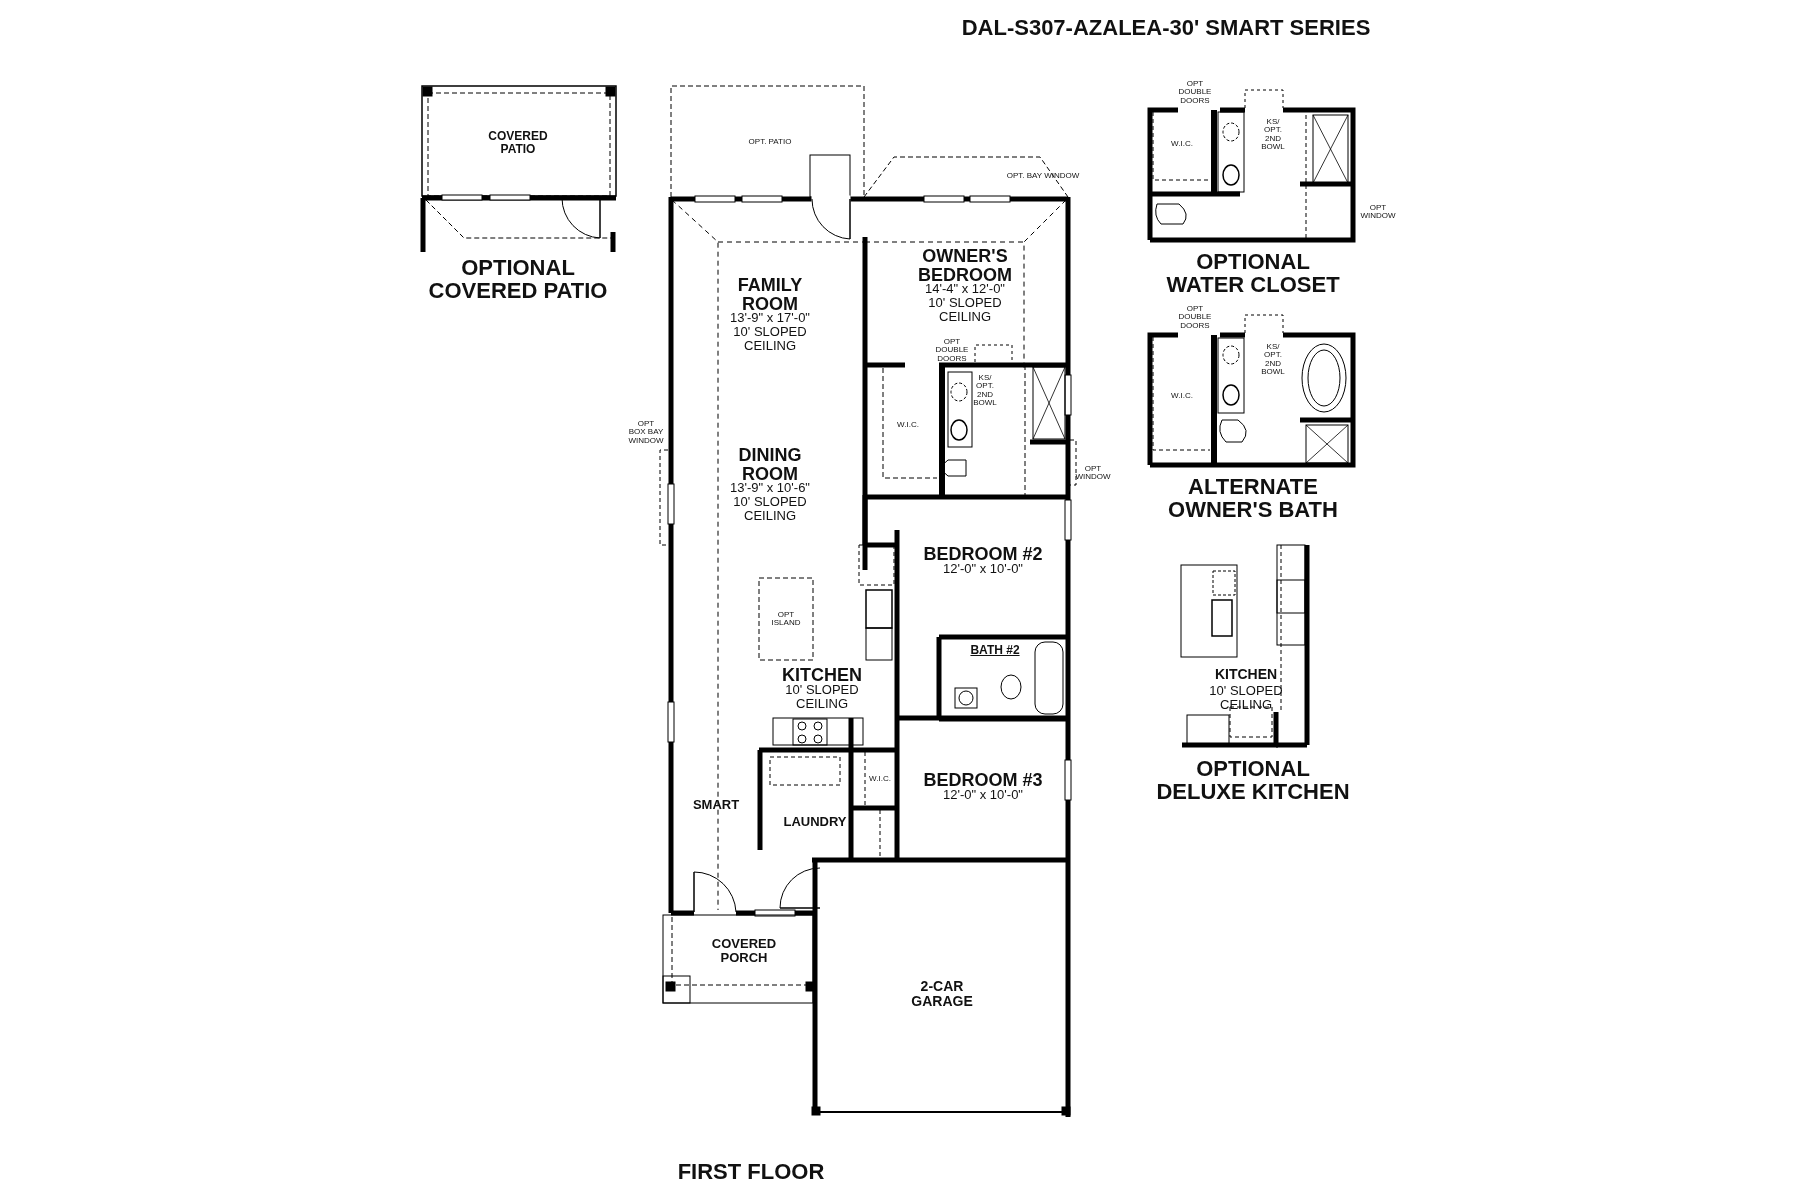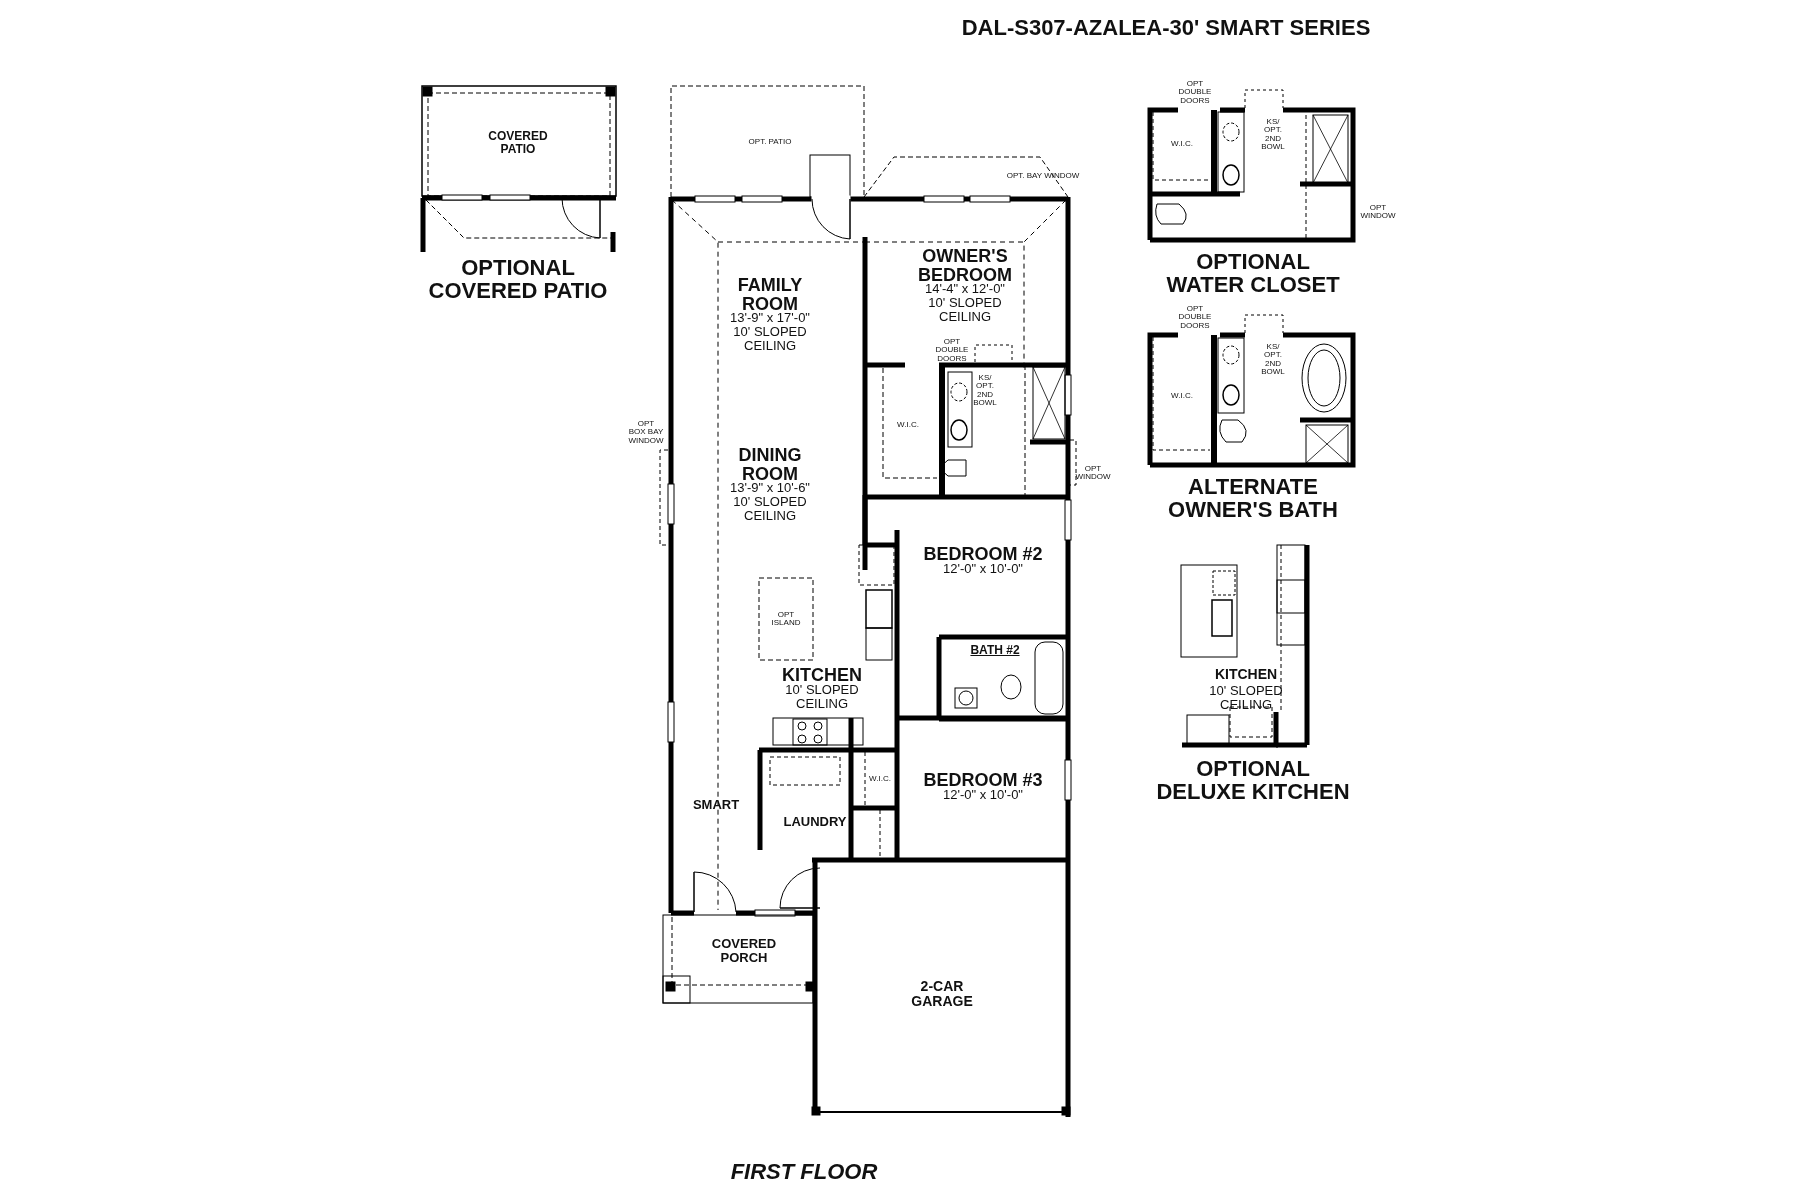--- a/index.html
+++ b/index.html
@@ -259,21 +259,21 @@
   <div class="t md" style="top:17px;">12'-0" x 10'-0"</div>
 </div>
 
 <div class="t lg" style="left:716px;top:798px;font-size:13px;">SMART</div>
 <div class="t lg" style="left:805px;top:815px;font-size:13px;padding-left:20px;">LAUNDRY</div>
 <div class="t lg" style="left:744px;top:937px;font-size:13px;">COVERED
 PORCH</div>
 <div class="t lg" style="left:942px;top:979px;font-size:14px;">2-CAR
 GARAGE</div>
 
-<div class="t xl" style="left:804px;top:1160px;font-style:italic;">FIRST FLOOR</div>
+<div class="t xl" style="left:751px;top:1160px;">FIRST FLOOR</div>
 
 <div class="t sm" style="left:1195px;top:80px;">OPT
 DOUBLE
 DOORS</div>
 <div class="t sm" style="left:1182px;top:140px;">W.I.C.</div>
 <div class="t sm" style="left:1273px;top:118px;">KS/
 OPT.
 2ND
 BOWL</div>
 <div class="t sm" style="left:1378px;top:204px;">OPT

